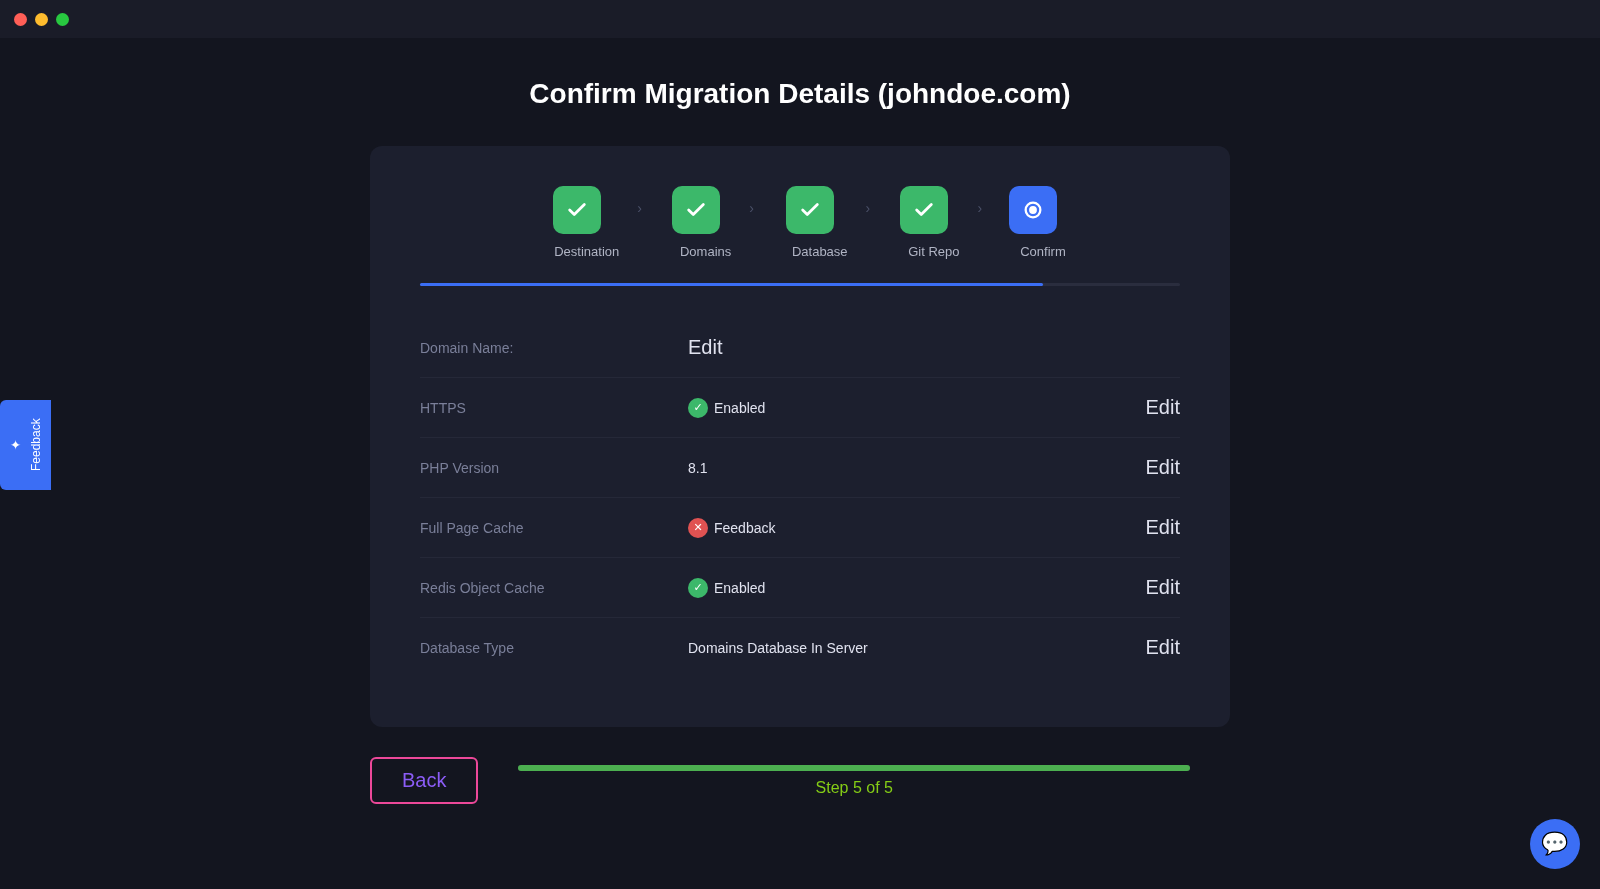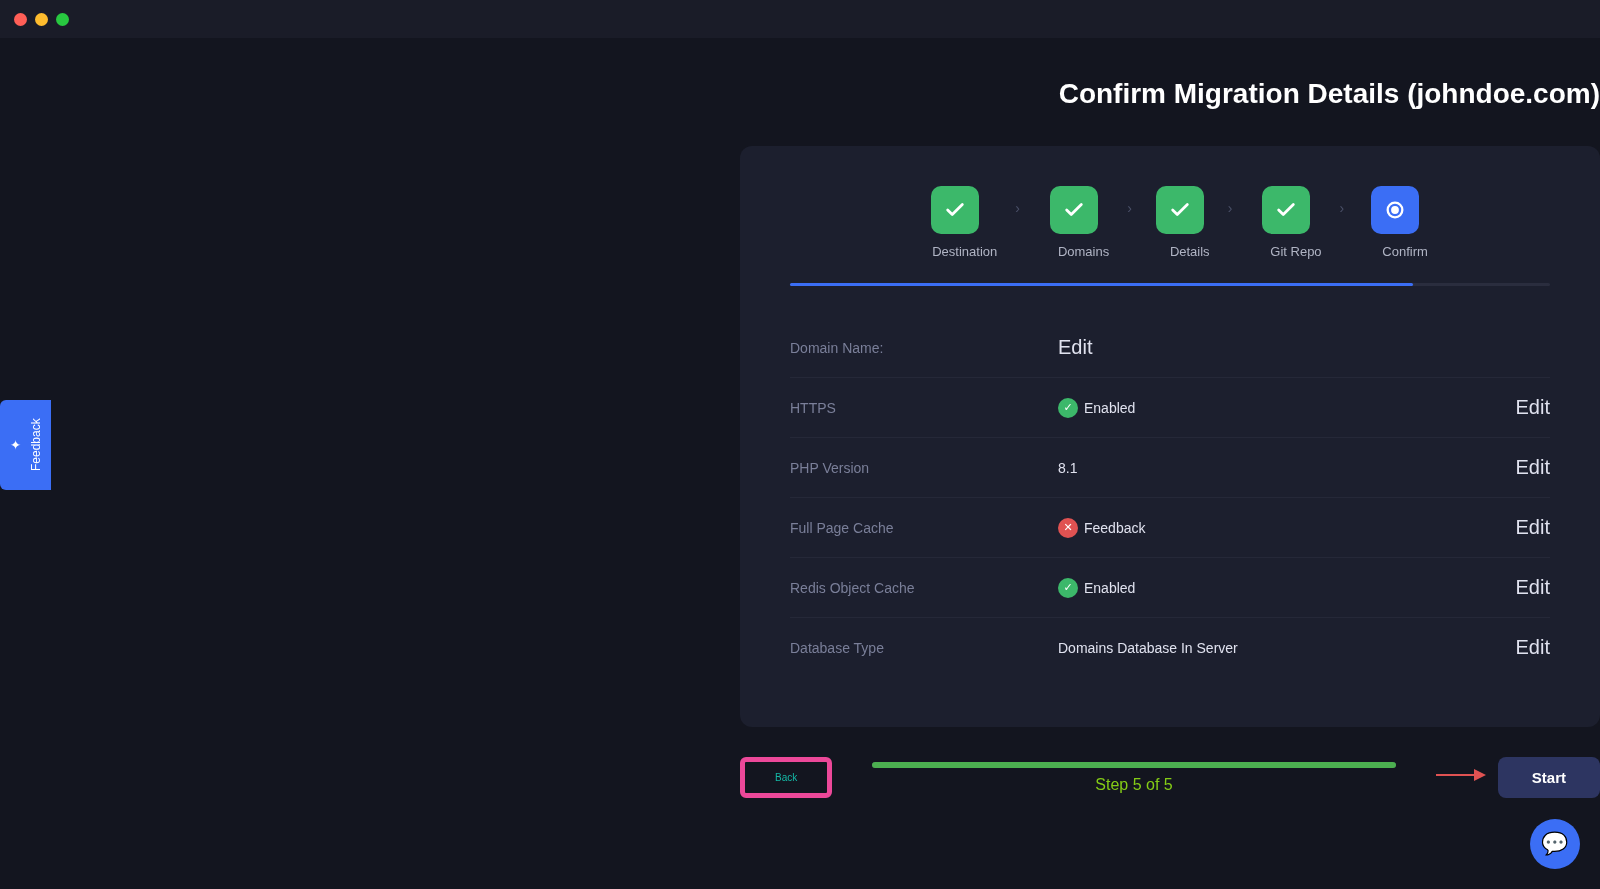--- a/index.html
+++ b/index.html
@@ -28,21 +28,21 @@
       border-radius: 50%;
     }
     .dot-red { background: #ff5f57; }
     .dot-yellow { background: #febc2e; }
     .dot-green { background: #28c840; }
 
     
     .main {
       display: flex;
       flex-direction: column;
-      align-items: flex-end;
+      align-items: center;
       padding-top: 40px;
       height: calc(889px - 38px);
     }
 
     .page-title {
       font-size: 28px;
       font-weight: 600;
       color: #ffffff;
       margin-bottom: 36px;
     }
@@ -185,25 +185,25 @@
 
     
     .bottom-bar {
       display: flex;
       align-items: center;
       width: 860px;
       margin-top: 30px;
     }
     .back-btn {
       background: transparent;
-      border: 5px solid #ec4899;
-      color: #14b8a6;
+      border: 2px solid #ec4899;
+      color: #8b5cf6;
       padding: 10px 30px;
       border-radius: 6px;
-      font-size: 10px;
+      font-size: 20px;
       cursor: pointer;
     }
 
     .progress-bar-area {
       flex: 1;
       display: flex;
       flex-direction: column;
       align-items: center;
       padding: 0 40px;
     }
@@ -341,21 +341,21 @@
       </div>
 
       <div class="step-arrow">›</div>
 
       <div class="step-item">
         <div class="step-icon completed">
           <svg class="check-svg" viewBox="0 0 24 24" fill="none" stroke="white" stroke-width="3" stroke-linecap="round" stroke-linejoin="round">
             <polyline points="20 6 9 17 4 12"></polyline>
           </svg>
         </div>
-        <span class="step-label">Details</span>
+        <span class="step-label">Database</span>
       </div>
 
       <div class="step-arrow">›</div>
 
       <div class="step-item">
         <div class="step-icon completed">
           <svg class="check-svg" viewBox="0 0 24 24" fill="none" stroke="white" stroke-width="3" stroke-linecap="round" stroke-linejoin="round">
             <polyline points="20 6 9 17 4 12"></polyline>
           </svg>
         </div>
@@ -439,27 +439,18 @@
   <div class="bottom-bar">
     <button class="back-btn">Back</button>
 
     <div class="progress-bar-area">
       <div class="progress-bar-track">
         <div class="progress-bar-fill" style="width: 100%;"></div>
       </div>
       <span class="progress-label">Step 5 of 5</span>
     </div>
 
-    <div class="start-btn-area">
-      <span class="arrow-indicator">
-        <svg width="50" height="20" viewBox="0 0 50 20" fill="none">
-          <line x1="0" y1="10" x2="38" y2="10" stroke="#e05252" stroke-width="2"></line>
-          <polygon points="38,4 50,10 38,16" fill="#e05252"></polygon>
-        </svg>
-      </span>
-      <button class="start-btn">Start</button>
-    </div>
   </div>
 </div>
 
 <div class="chat-btn">
   <span>💬</span>
 </div>
 
 </body></html>

